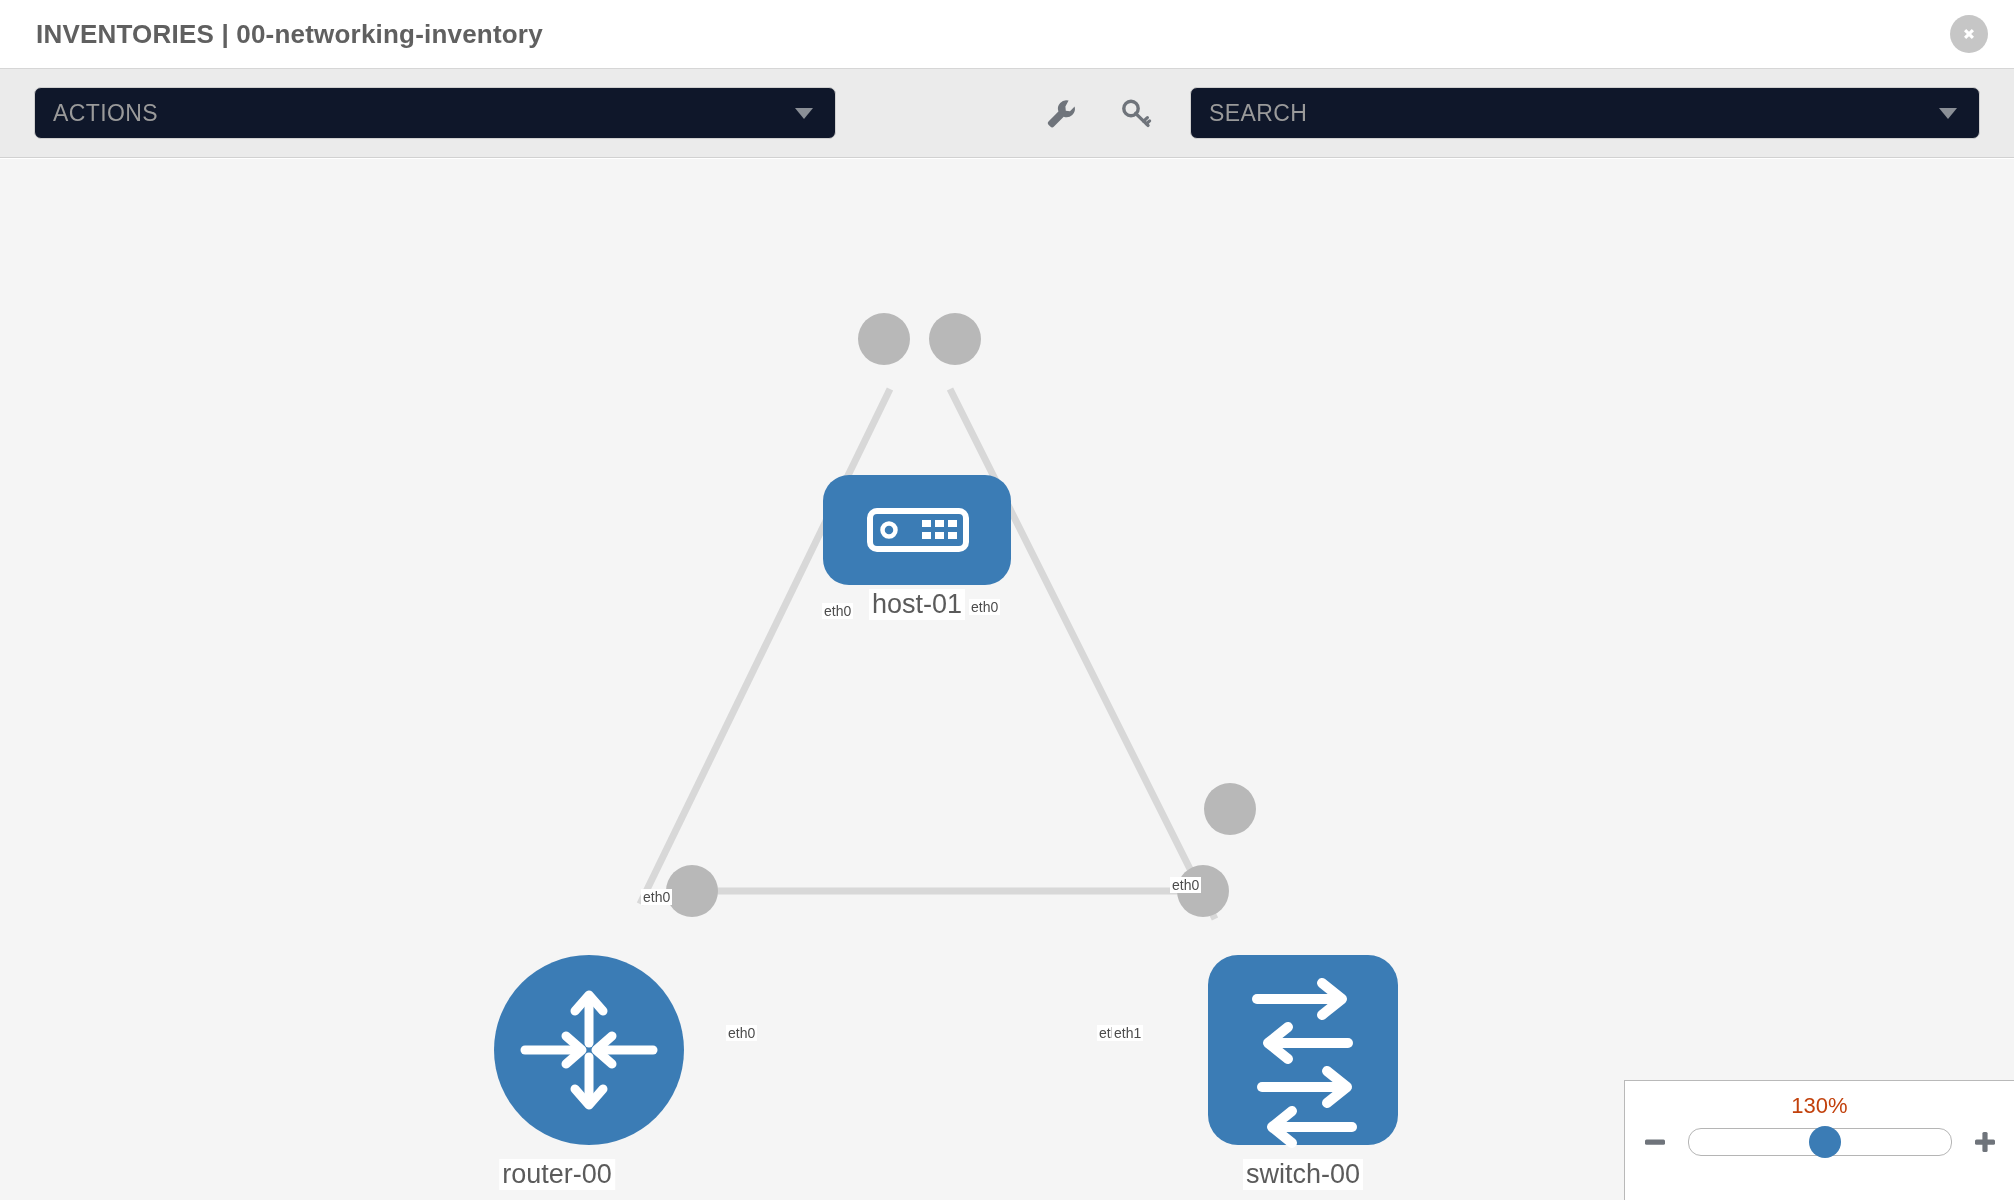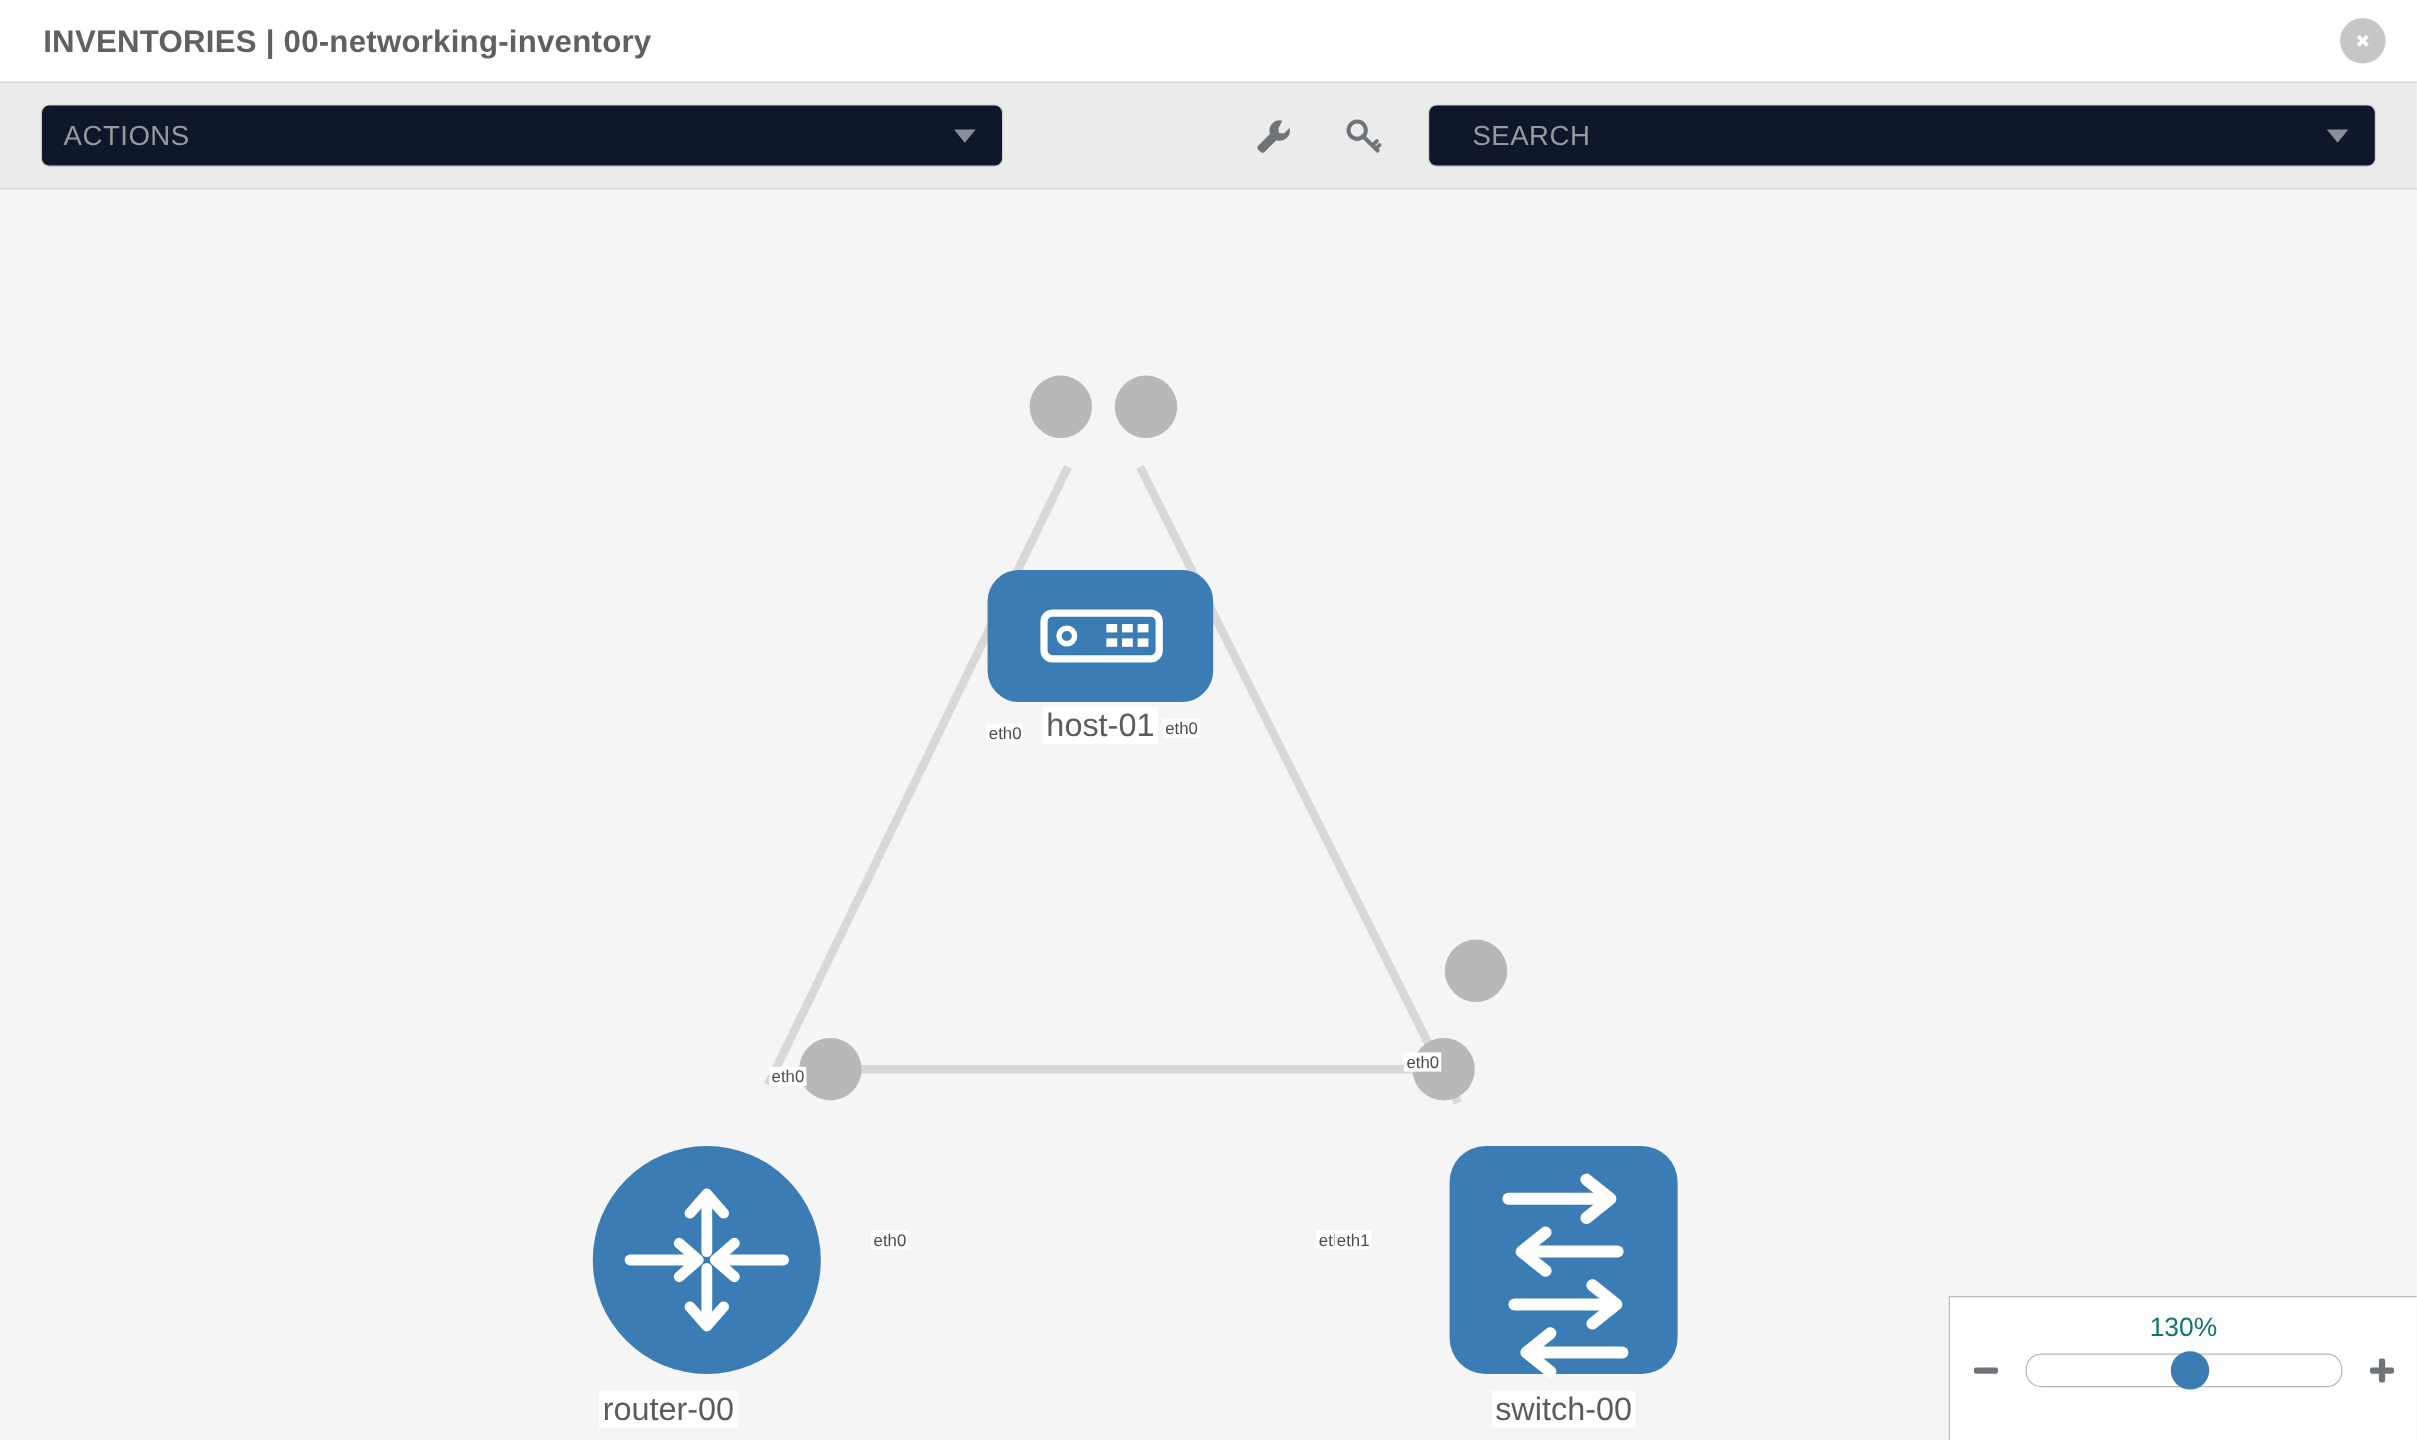--- a/index.html
+++ b/index.html
@@ -84,21 +84,20 @@
     width: 0; height: 0;
     border-left: 9px solid transparent;
     border-right: 9px solid transparent;
     border-top: 11px solid #8a8f96;
   }
   .actions-select { width: 802px; }
   .search-select {
     width: 790px;
     position: absolute;
     right: 34px;
-    padding-left: 18px;
   }
   .tool-icons {
     position: absolute;
     left: 1040px;
     display: flex;
     align-items: center;
     gap: 36px;
   }
   .tool-icon {
     width: 40px; height: 40px;
@@ -154,21 +153,21 @@
     border-right: none;
     border-bottom: none;
     box-sizing: border-box;
     display: flex;
     flex-direction: column;
     align-items: center;
     padding-top: 12px;
   }
   .zoom-value {
     font-size: 22px;
-    color: #0f766e;
+    color: #c2410c;
     margin-bottom: 8px;
     font-family: "Liberation Sans", sans-serif;
   }
   .zoom-row {
     display: flex;
     align-items: center;
     gap: 18px;
     width: 100%;
     justify-content: center;
   }

